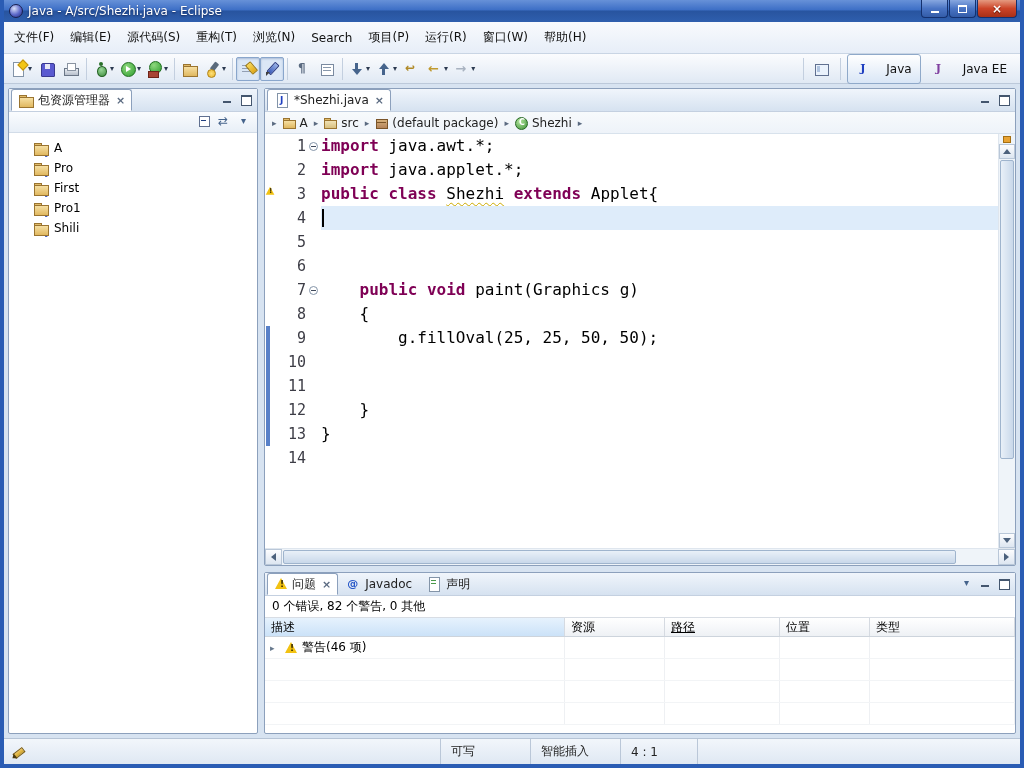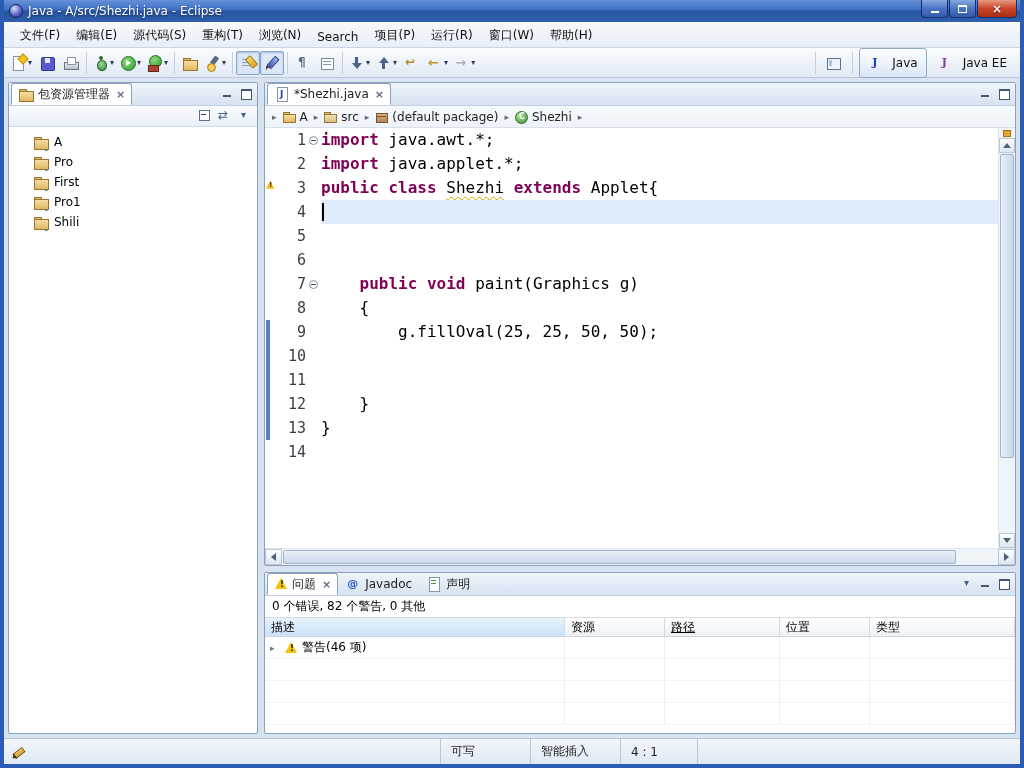--- a/index.html
+++ b/index.html
@@ -16,36 +16,36 @@
   .title-text{font-size:12px;text-shadow:0 1px 2px rgba(0,0,30,.6);white-space:nowrap}
   .wbtns{margin-left:auto;display:flex;align-self:flex-start;padding-right:3px}
   .wbtn{width:27px;height:18px;margin-left:1px;border:1px solid #14306e;border-top:none;border-radius:0 0 4px 4px;
     background:linear-gradient(#87a7e0,#4a74c4 50%,#335ca8);display:flex;align-items:center;justify-content:center}
   .wbtn.close{width:40px;background:linear-gradient(#e59a80,#cc4428 50%,#a82f16)}
   .wg-min{width:8px;height:2px;background:#fff;margin-top:6px}
   .wg-max{width:9px;height:8px;border:1px solid #fff;border-top:2px solid #fff}
   .wg-x{color:#fff;font:bold 12px "DejaVu Sans",sans-serif;line-height:1;text-shadow:0 1px 1px #5a1000}
 
   
-  .menubar{height:26px;flex:none;display:flex;align-items:flex-end;padding:0 8px;
+  .menubar{height:32px;flex:none;display:flex;align-items:center;padding:0 2px;
     background:linear-gradient(#f8fafd,#e7eef8);border-bottom:1px solid #c9d5e4}
   .menu-item{padding:3px 8px;color:#111;white-space:nowrap}
 
   
   .toolbar{height:30px;flex:none;display:flex;align-items:center;padding:0 4px;
     background:linear-gradient(#fbfcfe,#e0e9f4);border-bottom:1px solid #bcc9da}
   .tbwrap{display:flex;align-items:center}
   .tb-btn{height:24px;min-width:24px;display:flex;align-items:center;justify-content:center;
     border:1px solid transparent;border-radius:2px;padding:0 2px;position:relative}
   .tb-btn.pressed{background:#dbe7f6;border-color:#89a6cc;box-shadow:inset 0 1px 2px rgba(60,90,140,.3)}
   .dda{font-size:8px;color:#2c3a50;margin-left:1px}
   .tb-sep{width:1px;height:22px;background:#c3cfdf;margin:0 3px;flex:none}
 
   .persp{margin-left:auto;display:flex;align-items:center;gap:3px}
-  .persp-btn{height:30px;display:flex;align-items:center;gap:8px;padding:11px 8px;border:1px solid transparent;
+  .persp-btn{height:30px;display:flex;align-items:center;gap:14px;padding:11px 8px;border:1px solid transparent;
     border-radius:3px;color:#111;white-space:nowrap}
   .persp-btn.active{background:linear-gradient(#ffffff,#d9e6f6);border-color:#8fa9c9}
 
   
   .workbench{flex:1;display:flex;padding:4px;min-height:0}
   .explorer{width:250px;flex:none;border:1px solid #8ca0bc;border-radius:2px;background:#fff;display:flex;flex-direction:column}
   .sash-v{width:6px;flex:none}
   .right-col{flex:1;display:flex;flex-direction:column;min-width:0}
   .editor-pane{flex:1;border:1px solid #8ca0bc;border-radius:2px;background:#fff;display:flex;flex-direction:column;min-height:0}
   .sash-h{height:6px;flex:none}

